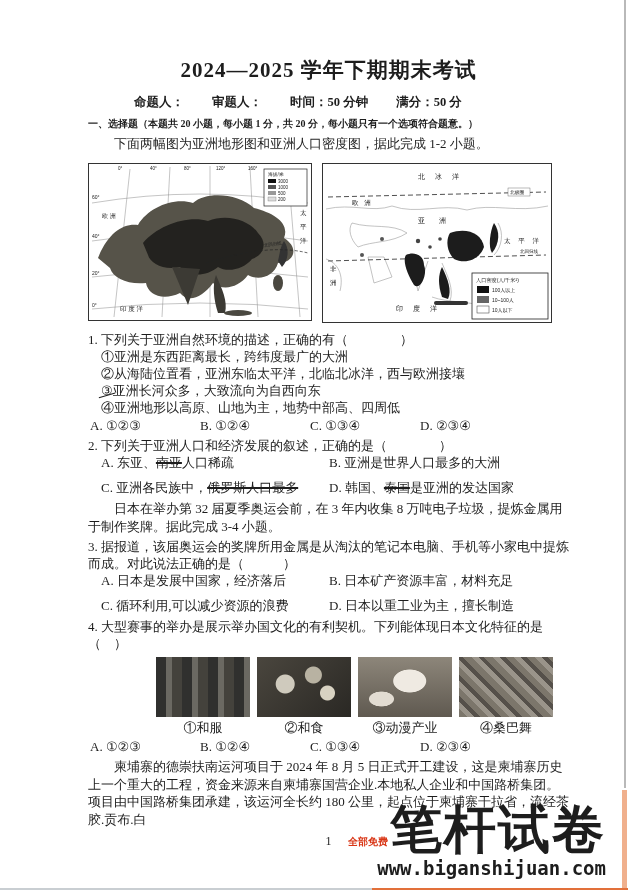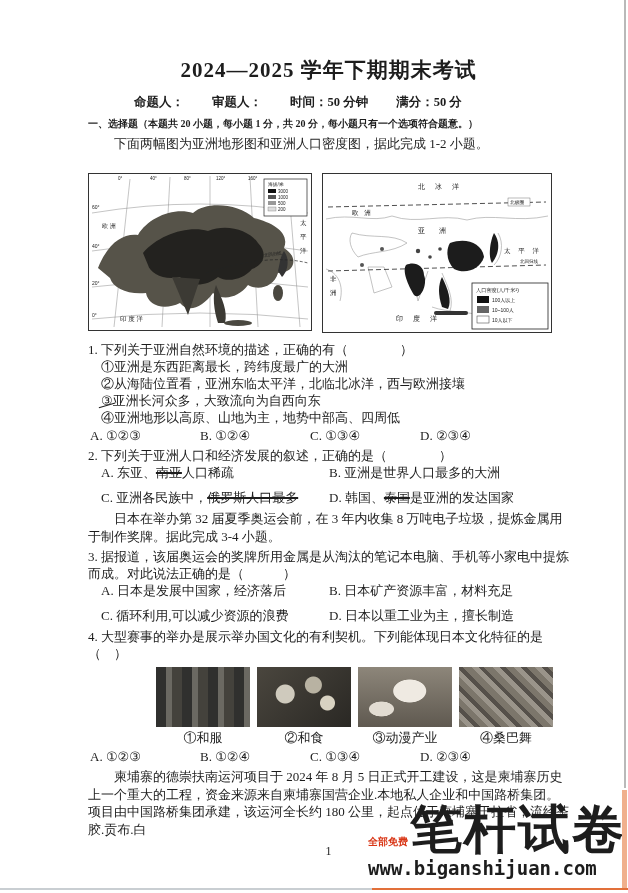--- a/index.html
+++ b/index.html
@@ -2,21 +2,21 @@
 <html><head>
 <meta charset="utf-8">
 <style>
   html,body{margin:0;padding:0;background:#ffffff;}
   .page{position:relative;width:628px;height:893px;background:#fff;overflow:hidden;
         font-family:"Liberation Serif","DejaVu Serif",serif;color:#1d1d1d;font-size:13px;}
   .content{padding:56px 59px 0 88px;}
   .title{text-align:center;font-size:21px;font-weight:bold;letter-spacing:1px;margin:0 0 10px 0;}
   .meta{display:flex;padding-left:46px;gap:28px;font-weight:600;font-size:12.5px;margin-bottom:6px;white-space:nowrap;}
   .section-head{font-weight:600;font-size:10px;margin-bottom:4px;}
-  .intro{text-indent:2em;margin-bottom:20px;}
+  .intro{text-indent:2em;margin-bottom:10px;}
   .maps{display:flex;gap:10px;align-items:flex-start;margin-bottom:8px;}
   .map-frame{display:block;}
   svg text{font-family:"Liberation Sans","DejaVu Sans",sans-serif;fill:#222;}
   .qblock{margin-bottom:3px;line-height:17px;}
   .stmt{padding-left:13px;}
   .opt-row{display:flex;padding-left:2px;margin-top:1px;}
   .opt-row span{width:110px;}
   .opt-grid{display:grid;grid-template-columns:228px 1fr;padding-left:13px;row-gap:7px;line-height:18px;}
   .passage{text-indent:2em;line-height:17.5px;margin:3px 0;}
   .strike{text-decoration:line-through;text-decoration-thickness:1.5px;}
@@ -36,21 +36,21 @@
       linear-gradient(135deg,#4a463e,#2a2824);}
   .ph3{background:
       radial-gradient(ellipse at 55% 40%,#efeae2 0 16px,transparent 17px),
       radial-gradient(ellipse at 25% 70%,#e2dcd2 0 12px,transparent 13px),
       linear-gradient(#8d867a,#5f5950);}
   .ph4{background:
       repeating-linear-gradient(45deg,#7c766b 0 6px,#9a948a 6px 11px,#55504a 11px 15px),
       linear-gradient(#c9c3b8 0 12px,transparent 12px);}
   .caption{font-size:13px;margin-top:2px;}
   .page-num{text-align:center;margin-top:6px;font-size:12px;}
-  .watermark{position:absolute;left:368px;bottom:14px;}
+  .watermark{position:absolute;left:348px;bottom:14px;text-align:right;}
   .wm-top{display:flex;align-items:flex-end;}
   .wm-free{color:#d93616;font-size:10px;font-weight:bold;font-family:"Liberation Sans",sans-serif;
            margin:0 2px 6px 0;white-space:nowrap;}
   .wm-brand{font-size:52px;font-weight:bold;font-family:"Liberation Sans","DejaVu Sans",sans-serif;
             letter-spacing:2px;line-height:1;}
   .wm-url{font-family:"DejaVu Sans Mono","Liberation Mono",monospace;font-weight:bold;
           font-size:19px;letter-spacing:0;margin-top:2px;}
   .edge-gray{position:absolute;top:0;right:2px;width:2px;height:788px;background:#b9b9b9;}
   .edge-orange{position:absolute;right:1px;bottom:5px;width:5px;height:98px;background:#f0b08d;}
   .bottom-gray{position:absolute;left:0;bottom:3px;width:372px;height:2px;background:#c9ced2;}

